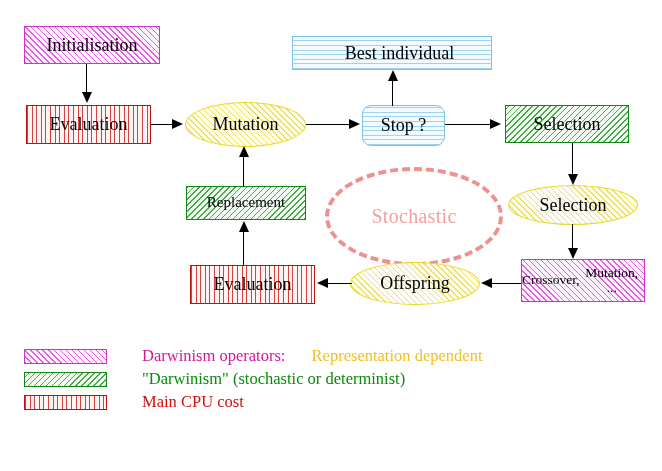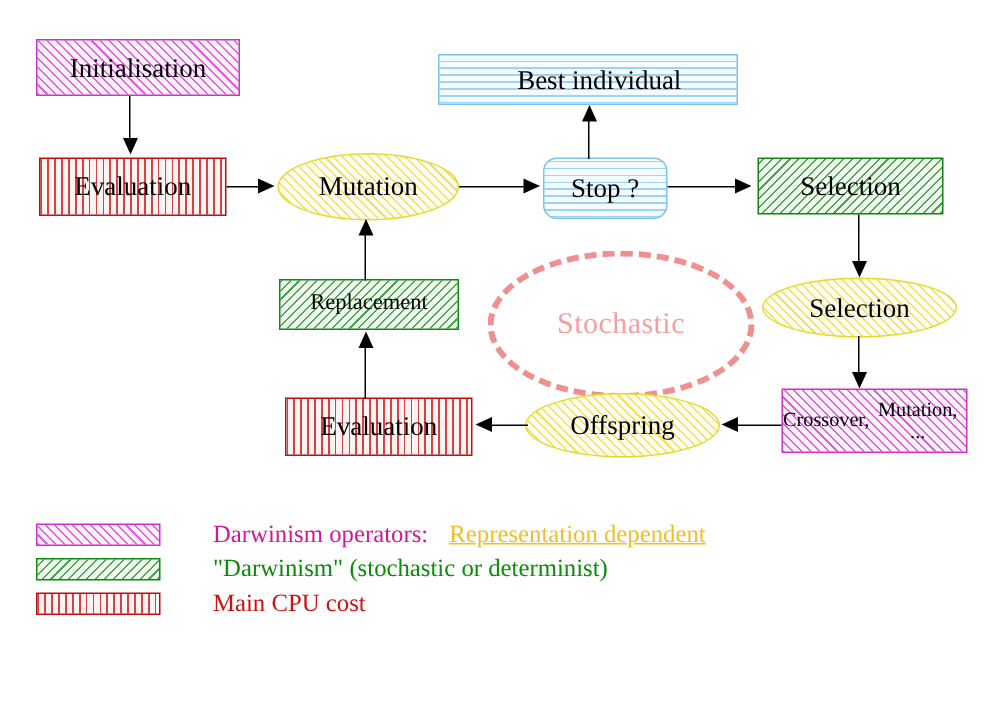--- a/index.html
+++ b/index.html
@@ -166,21 +166,21 @@
 
   <div class="ln lnv" style="left:243px;top:154px;height:33px;"></div>
   <div class="arrow ar-up" style="left:238.5px;top:146px;"></div>
 
   <div id="legend">
 
     <div class="lrow">
       <div class="swatch h-magenta"></div>
       <div class="ltext">
         <span class="c-magenta">Darwinism operators:</span>
-        <span class="c-gold" style="margin-left:10px;text-decoration:underline;">Representation dependent</span>
+        <span class="c-gold" style="margin-left:22px;">Representation dependent</span>
       </div>
     </div>
 
     <div class="lrow">
       <div class="swatch h-green"></div>
       <div class="ltext c-green">"Darwinism" (stochastic or determinist)</div>
     </div>
 
     <div class="lrow">
       <div class="swatch h-red"></div>

